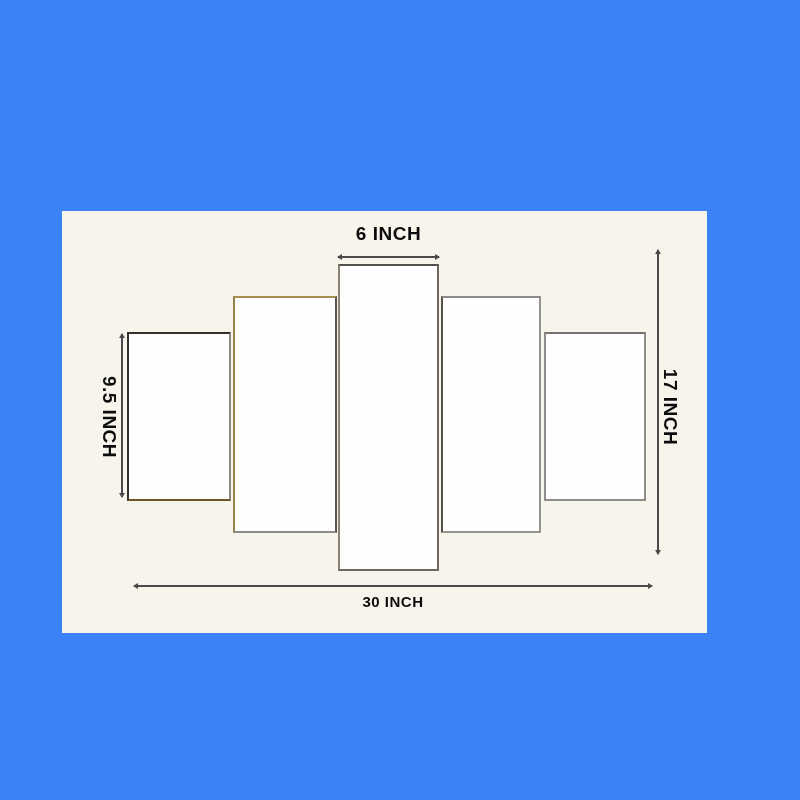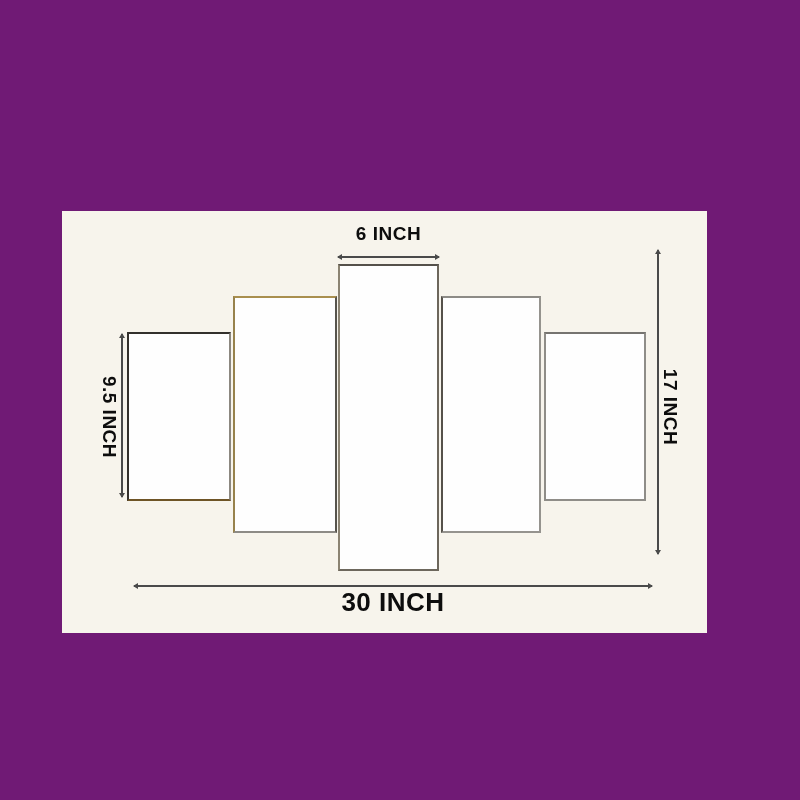--- a/index.html
+++ b/index.html
@@ -2,21 +2,21 @@
 <html><head>
 <meta charset="utf-8">
 <style>
   html,body{margin:0;padding:0;}
   body{
     width:800px;height:800px;
     background:#ffffff;
     font-family:"Liberation Sans", sans-serif;
   }
   .stage{
-    position:relative;width:800px;height:800px;background:#701a75;overflow:hidden;
+    position:relative;width:800px;height:800px;background:#3b82f6;overflow:hidden;
   }
   
   .photo{
     position:absolute;left:62px;top:211px;width:645px;height:422px;
     background:#f7f4ec;
   }
   
   .panel{
     position:absolute;box-sizing:border-box;
     background:#fefefe;
@@ -46,21 +46,21 @@
   .arrow-right{right:-1px;top:-2px;border-top:3px solid transparent;border-bottom:3px solid transparent;border-left:5px solid #4a4a4a;}
   .arrow-up{top:-1px;left:-2px;border-left:3px solid transparent;border-right:3px solid transparent;border-bottom:5px solid #4a4a4a;}
   .arrow-down{bottom:-1px;left:-2px;border-left:3px solid transparent;border-right:3px solid transparent;border-top:5px solid #4a4a4a;}
   
   .dim-label{
     position:absolute;
     font-weight:700;font-size:19px;line-height:20px;letter-spacing:0.5px;
     color:#0d0d0d;white-space:nowrap;text-align:center;
   }
   .label-top{left:276px;top:13px;width:101px;}
-  .label-bottom{left:72px;top:381px;width:518px;font-size:26px;}
+  .label-bottom{left:72px;top:381px;width:518px;font-size:15px;}
   .label-left{left:2px;top:196px;width:90px;height:20px;transform:rotate(90deg);transform-origin:50% 50%;}
   .label-right{left:563px;top:186px;width:90px;height:20px;transform:rotate(90deg);transform-origin:50% 50%;}
 </style>
 </head>
 <body>
 
 <div class="stage">
   <div class="photo">
 
     <div class="panel p1"></div>

